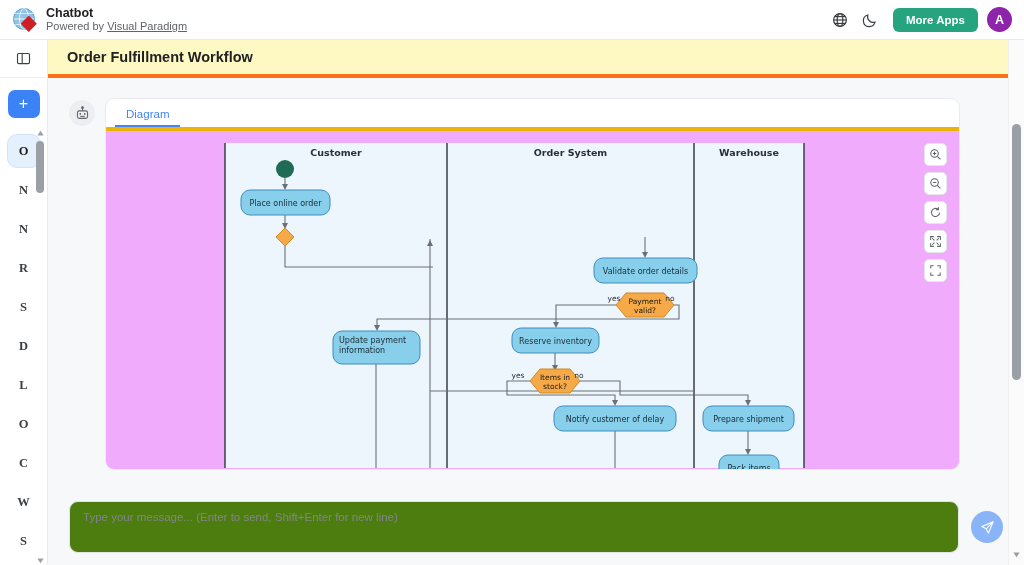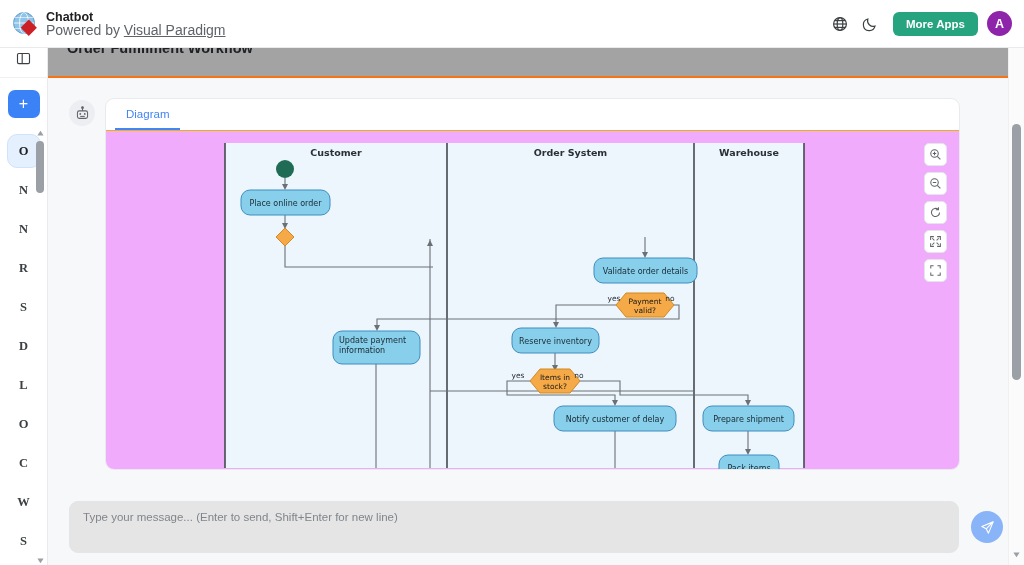--- a/index.html
+++ b/index.html
@@ -6,29 +6,29 @@
   html, body {
     width: 1024px; height: 565px;
     font-family: "Liberation Sans", sans-serif;
     background: #ffffff;
     overflow: hidden;
   }
   .app { position: relative; width: 1024px; height: 565px; }
 
   
   .header {
-    position: absolute; top: 0; left: 0; width: 1024px; height: 48px;
+    position: absolute; top: 0; left: 0; width: 1024px; height: 40px;
     background: #ffffff; border-bottom: 1px solid #e8eaed;
     display: flex; align-items: center; padding: 0 12px;
     z-index: 10;
   }
   .logo { width: 26px; height: 26px; position: relative; flex: 0 0 auto; margin-right: 8px; }
   .brand-text { display: flex; flex-direction: column; justify-content: center; }
   .brand-title { font-size: 12.5px; font-weight: bold; color: #202124; line-height: 13px; }
-  .brand-sub { font-size: 14px; color: #5f6368; line-height: 12px; }
+  .brand-sub { font-size: 11px; color: #5f6368; line-height: 12px; }
   .brand-sub a, .brand-link { color: #5f6368; text-decoration: underline; }
   .header-spacer { flex: 1 1 auto; }
   .hdr-icon {
     width: 26px; height: 26px; display: flex; align-items: center; justify-content: center;
     color: #3c4043; cursor: pointer; margin-left: 4px;
   }
   .more-apps {
     background: #26a37f; color: #ffffff; border: none; border-radius: 6px;
     font-size: 11.5px; font-weight: bold; padding: 6px 13px; cursor: pointer;
     margin-left: 10px; font-family: "Liberation Sans", sans-serif;
@@ -75,40 +75,40 @@
     position: absolute; top: 2px; left: 0.5px; width: 8px; height: 52px;
     background: #9aa0a6; border-radius: 4px;
   }
 
   
   .main {
     position: absolute; top: 40px; left: 48px; width: 976px; height: 525px;
     background: #f7f8fa;
   }
   .page-title-bar {
-    height: 38px; background: #a3a3a3; border-bottom: 2px solid #f97316;
-    display: flex; padding-left: 19px;
+    height: 38px; background: #fef9c3; border-bottom: 4px solid #f97316;
+    display: flex; align-items: center; padding-left: 19px;
   }
   .page-title { font-size: 14.5px; font-weight: bold; color: #202124; }
 
   .chat-scroll {
     position: absolute; top: 38px; left: 0; width: 976px; height: 449px;
     background: #f7f8fa; overflow: hidden;
   }
   .msg-row { display: flex; padding: 20px 0 0 21px; }
   .bot-avatar {
     width: 26px; height: 26px; border-radius: 50%; background: #eceef1;
     display: flex; align-items: center; justify-content: center; flex: 0 0 auto;
     margin-right: 10px; margin-top: 2px;
   }
   .msg-card {
     width: 855px; background: #fff; border: 1px solid #e8eaed;
     border-radius: 9px; overflow: hidden;
   }
-  .tabs { display: flex; border-bottom: 1px solid #eab308; padding: 0 9px; height: 32px; }
+  .tabs { display: flex; border-bottom: 4px solid #eab308; padding: 0 9px; height: 32px; }
   .tab {
     font-size: 11.5px; color: #5f6368; padding: 9px 11px 8px 11px; cursor: pointer;
     border-bottom: 2px solid transparent; margin-right: 4px;
   }
   .tab.active { color: #4285f4; border-bottom-color: #4285f4; font-weight: normal; }
 
   .diagram-wrap { position: relative; height: 338px; background: #f0abfc; overflow: hidden; }
   .zoom-tools {
     position: absolute; right: 12px; top: 12px; display: flex; flex-direction: column; gap: 6px;
     z-index: 5;
@@ -118,21 +118,21 @@
     border-radius: 5px; display: flex; align-items: center; justify-content: center;
     cursor: pointer; color: #5f6368;
   }
 
   
   .composer {
     position: absolute; bottom: 0; left: 0; width: 976px; height: 76px;
     background: #f7f8fa; display: flex; align-items: center; padding: 0 21px;
   }
   .composer-input {
-    flex: 1 1 auto; height: 52px; background: #e5e5e5;
+    flex: 1 1 auto; height: 52px; background: #4d7c0f;
     border: 1px solid #e3e5e8; border-radius: 9px;
     padding: 9px 13px; font-size: 11.5px; color: #202124;
     font-family: "Liberation Sans", sans-serif; resize: none; outline: none;
   }
   .composer-input::placeholder { color: #80868b; }
   .send-btn {
     width: 32px; height: 32px; border-radius: 50%; background: #8ab4f8;
     display: flex; align-items: center; justify-content: center;
     margin-left: 12px; cursor: pointer; border: none; flex: 0 0 auto;
   }

